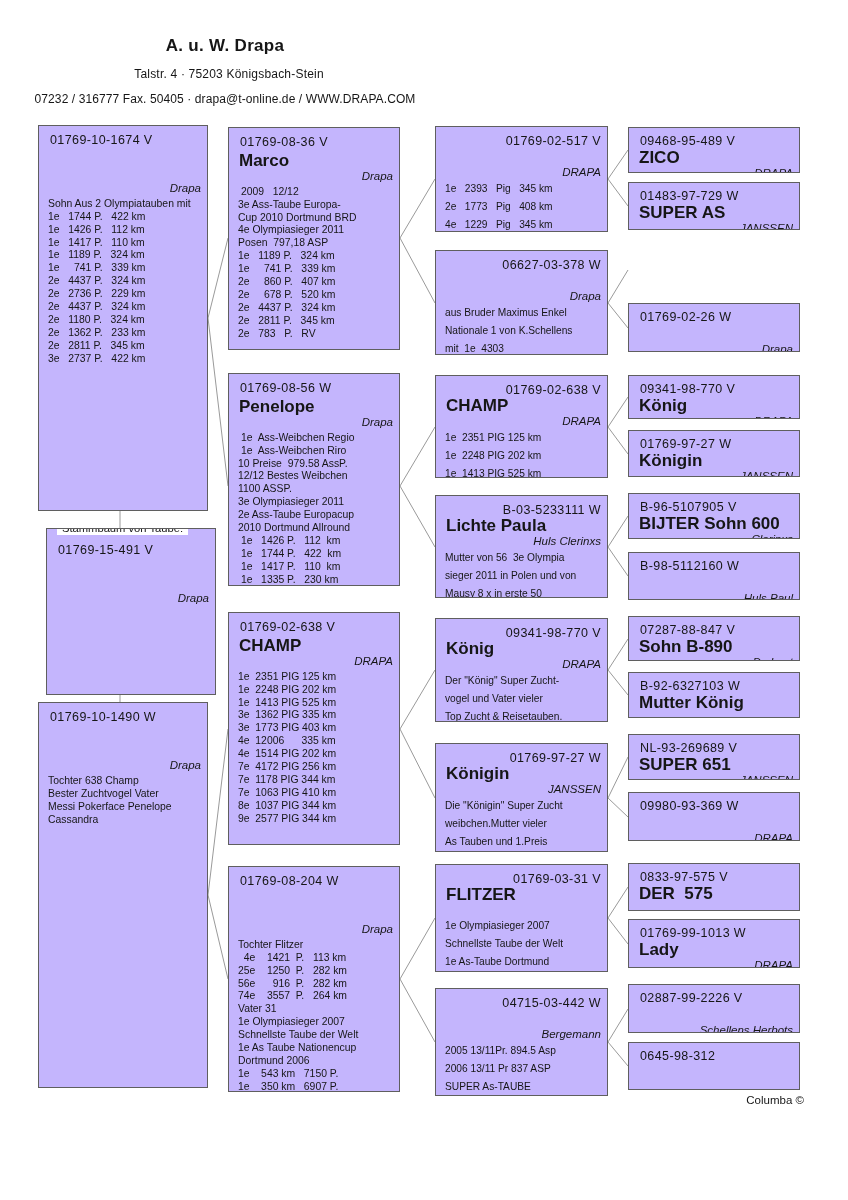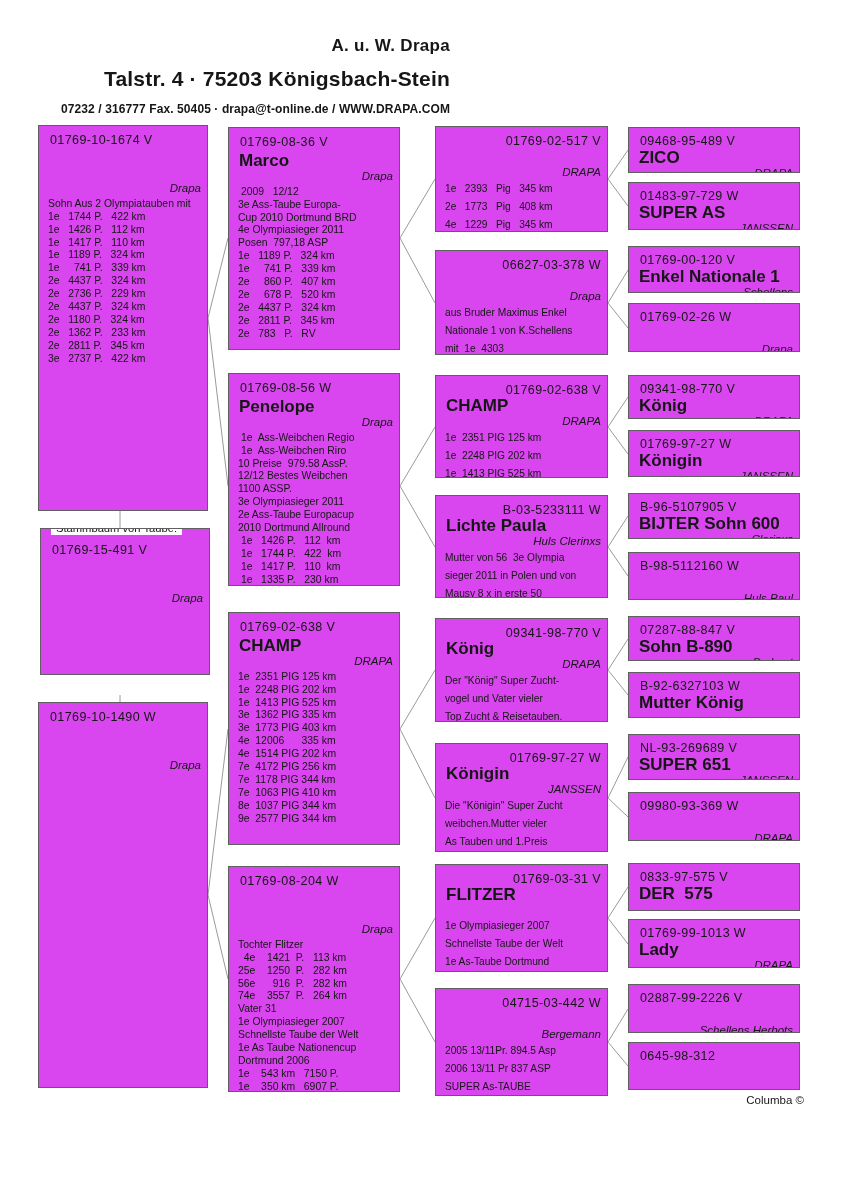--- a/index.html
+++ b/index.html
@@ -2,26 +2,26 @@
 <html><head>
 <meta charset="utf-8">
 <style>
   html,body{margin:0;padding:0;background:#f2f2f2;}
   .page{
     position:relative;width:848px;height:1200px;background:#ffffff;
     font-family:"Liberation Sans","DejaVu Sans",sans-serif;color:#161616;
     margin:0 auto;overflow:hidden;
   }
   .connectors{position:absolute;left:0;top:0;z-index:1;}
-  .header{position:absolute;top:36px;left:0;width:450px;text-align:right;z-index:3;}
+  .header{position:absolute;top:36px;left:0;width:450px;text-align:center;z-index:3;}
   .h-name{font-weight:bold;font-size:17px;letter-spacing:.3px;}
-  .h-addr{font-weight:bold;font-size:21px;margin-top:11px;letter-spacing:.2px;padding-left:8px;}
-  .h-contact{font-weight:bold;font-size:12px;margin-top:11px;letter-spacing:.1px;}
+  .h-addr{font-weight:normal;font-size:12px;margin-top:11px;letter-spacing:.2px;padding-left:8px;}
+  .h-contact{font-weight:normal;font-size:12px;margin-top:11px;letter-spacing:.1px;}
   .pbox{
-    position:absolute;border:1px solid #5f5f5f;background:#d946ef;
+    position:absolute;border:1px solid #5f5f5f;background:#c4b5fd;
     box-sizing:border-box;padding:6px 6px 4px 9px;overflow:hidden;z-index:2;
     font-size:10.4px;line-height:12.9px;
   }
   .ring{font-size:12.5px;letter-spacing:.4px;margin:2px 0 6px 2px;white-space:pre;}
   .bname{font-weight:bold;font-size:17px;margin:0 0 2px 1px;white-space:pre;}
   .bname:empty{min-height:13px;}
   .strain{font-style:italic;font-size:11.5px;margin:0 0 3px 1px;white-space:pre;text-align:right;}
   .strain:empty{min-height:12px;}
   .bodytext{white-space:pre-wrap;}
   .gap-lg .strain{margin-top:16px;}
@@ -95,32 +95,36 @@
 1e     741 P.   339 km
 2e   4437 P.   324 km
 2e   2736 P.   229 km
 2e   4437 P.   324 km
 2e   1180 P.   324 km
 2e   1362 P.   233 km
 2e   2811 P.   345 km
 3e   2737 P.   422 km</div>
   </div>
 
-  <div class="pbox gap-lg subject" style="left:40px;top:528px;width:170px;height:147px">
+  <div class="pbox gap-lg subject" style="left:46px;top:528px;width:170px;height:167px">
     <span class="legend">Stammbaum von Taube:</span>
     <div class="ring">01769-15-491 V</div>
     <div class="bname"></div>
     <div class="strain">Drapa</div>
     <div class="bodytext"></div>
   </div>
 
   <div class="pbox gap-lg" style="left:38px;top:702px;width:170px;height:386px">
     <div class="ring">01769-10-1490 W</div>
     <div class="bname"></div>
     <div class="strain">Drapa</div>
+    <div class="bodytext">Tochter 638 Champ
+Bester Zuchtvogel Vater
+Messi Pokerface Penelope
+Cassandra</div>
   </div>
 
   <div class="pbox" style="left:228px;top:127px;width:172px;height:223px">
     <div class="ring">01769-08-36 V</div>
     <div class="bname">Marco</div>
     <div class="strain">Drapa</div>
     <div class="bodytext"> 2009   12/12
 3e Ass-Taube Europa-
 Cup 2010 Dortmund BRD
 4e Olympiasieger 2011
@@ -271,25 +275,20 @@
   <div class="pbox col4" style="left:628px;top:127px;width:172px;height:46px">
     <div class="ring">09468-95-489 V</div>
     <div class="bname">ZICO</div>
     <div class="strain">DRAPA</div>
   </div>
   <div class="pbox col4" style="left:628px;top:182px;width:172px;height:48px">
     <div class="ring">01483-97-729 W</div>
     <div class="bname">SUPER AS</div>
     <div class="strain">JANSSEN</div>
   </div>
-  <div class="pbox col4" style="left:628px;top:246px;width:172px;height:47px">
-    <div class="ring">01769-00-120 V</div>
-    <div class="bname">Enkel Nationale 1</div>
-    <div class="strain">Schellens</div>
-  </div>
   <div class="pbox col4" style="left:628px;top:303px;width:172px;height:49px">
     <div class="ring">01769-02-26 W</div>
     <div class="bname"></div>
     <div class="strain">Drapa</div>
   </div>
   <div class="pbox col4" style="left:628px;top:375px;width:172px;height:44px">
     <div class="ring">09341-98-770 V</div>
     <div class="bname">König</div>
     <div class="strain">DRAPA</div>
   </div>

